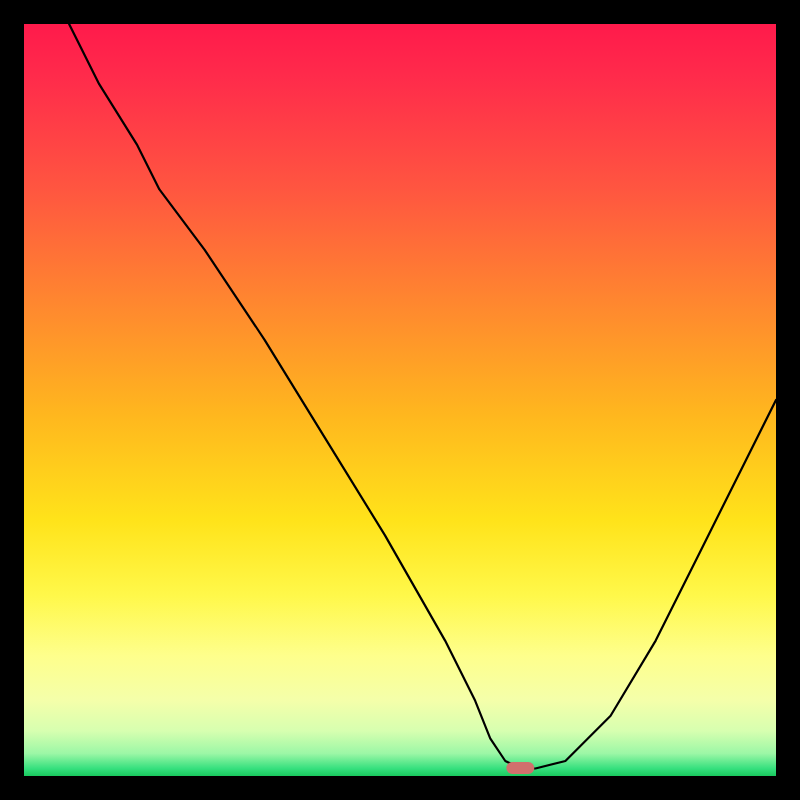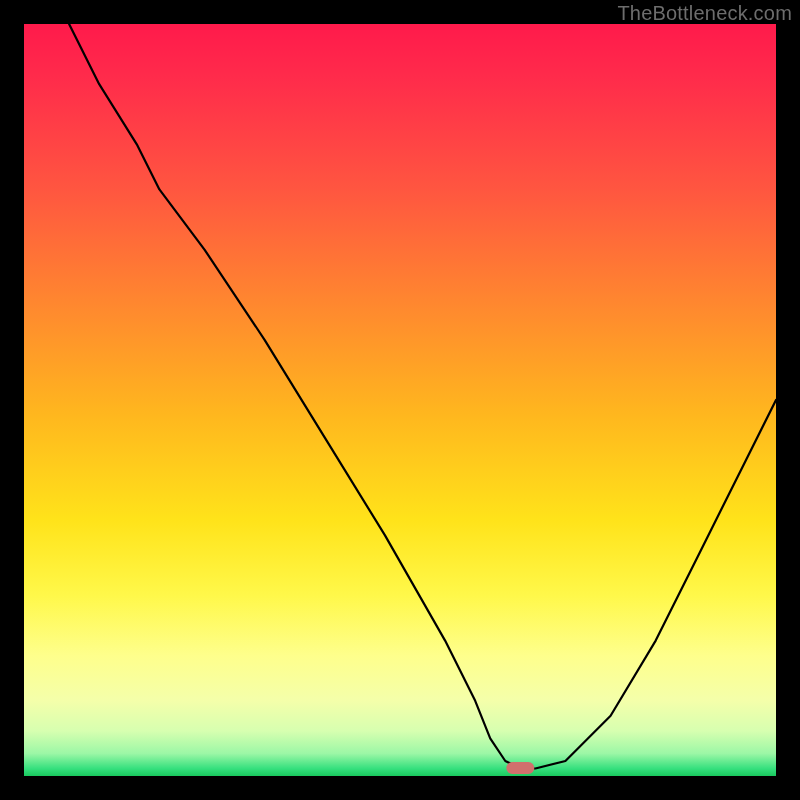--- a/index.html
+++ b/index.html
@@ -71,21 +71,20 @@
   }
   .marker {
     fill: #d1706d;
   }
 </style>
 </head>
 <body>
 
 <div class="frame">
 
-  <div class="watermark">TheBottleneck.com</div>
 
   <div class="plot">
     <div class="gradient"></div>
 
     <svg class="curve-svg" viewBox="0 0 752 752" preserveAspectRatio="none">
       <path class="curve-path" d="M45.1 0.0 L75.2 60.2 L112.8 120.3 L135.4 165.4 L180.5 225.6 L240.6 315.8 L300.8 413.6 L361.0 511.4 L421.1 616.6 L451.2 676.8 L466.2 714.4 L481.3 737.0 L496.3 744.5 L511.4 744.5 L541.4 737.0 L586.6 691.8 L631.7 616.6 L676.8 526.4 L721.9 436.2 L752.0 376.0"></path>
       <rect class="marker" rx="6" ry="6" y="738" width="28" height="12" x="482.3"></rect>
     </svg>
   </div>
 

